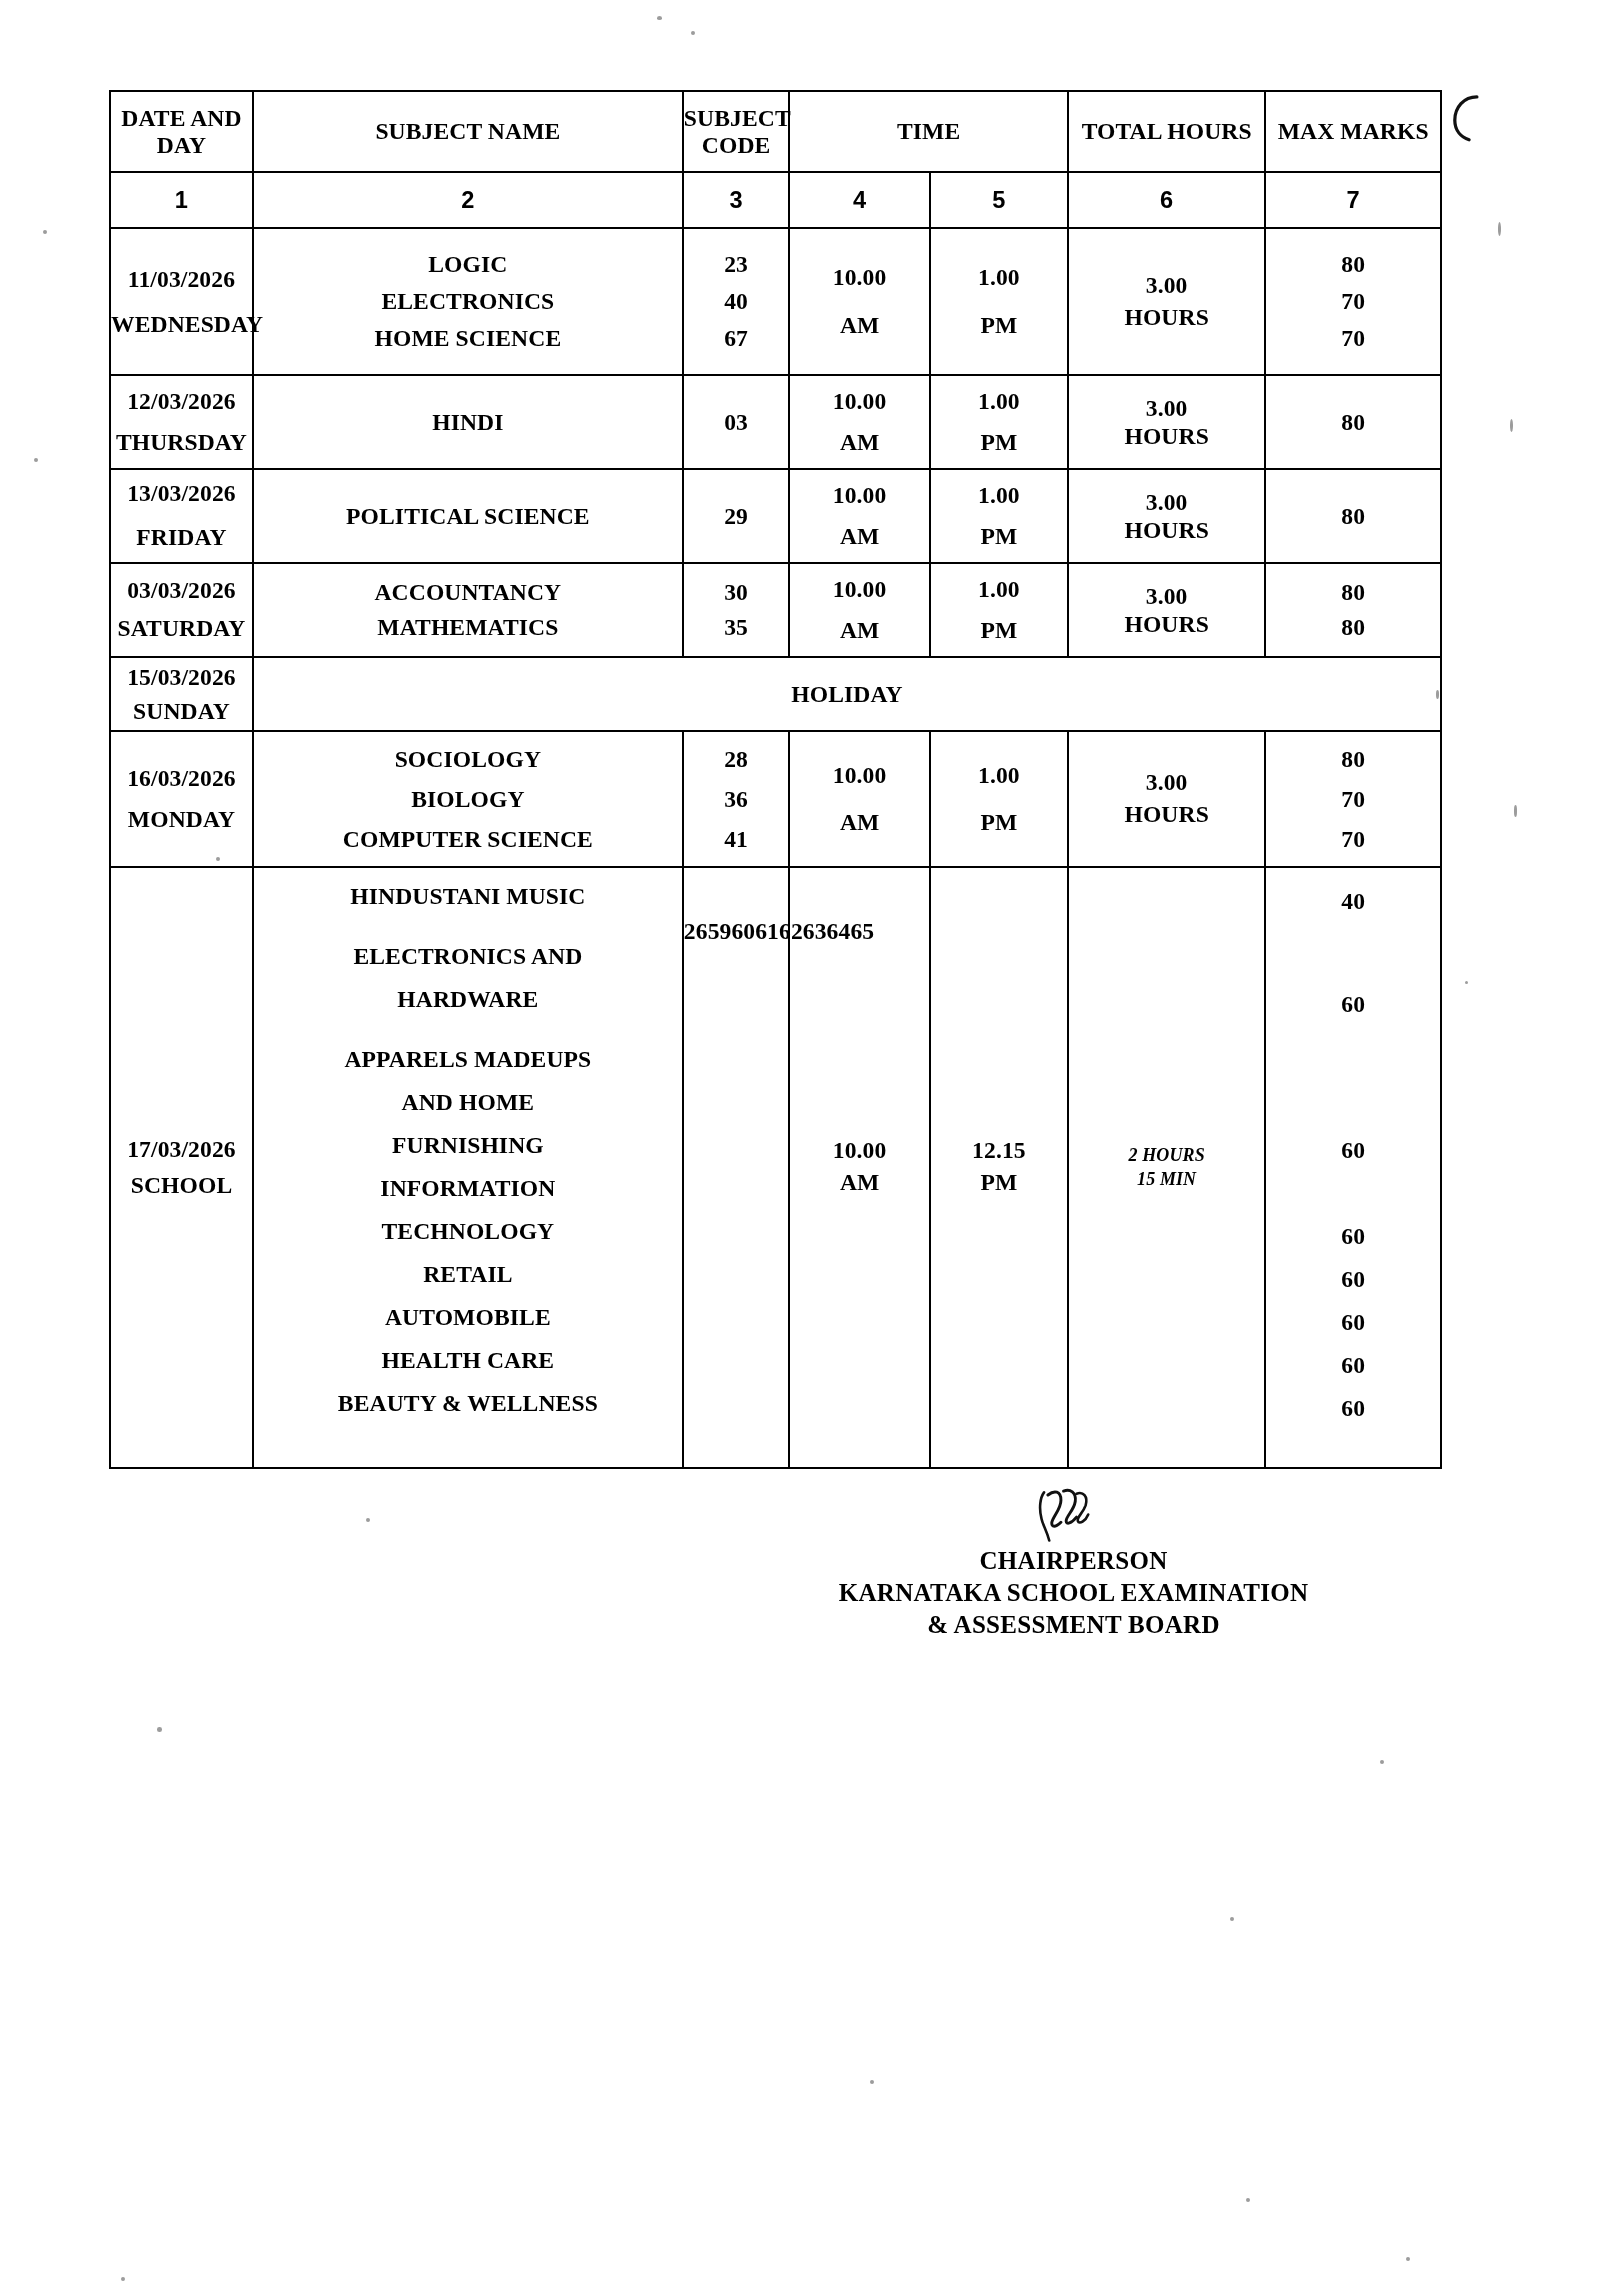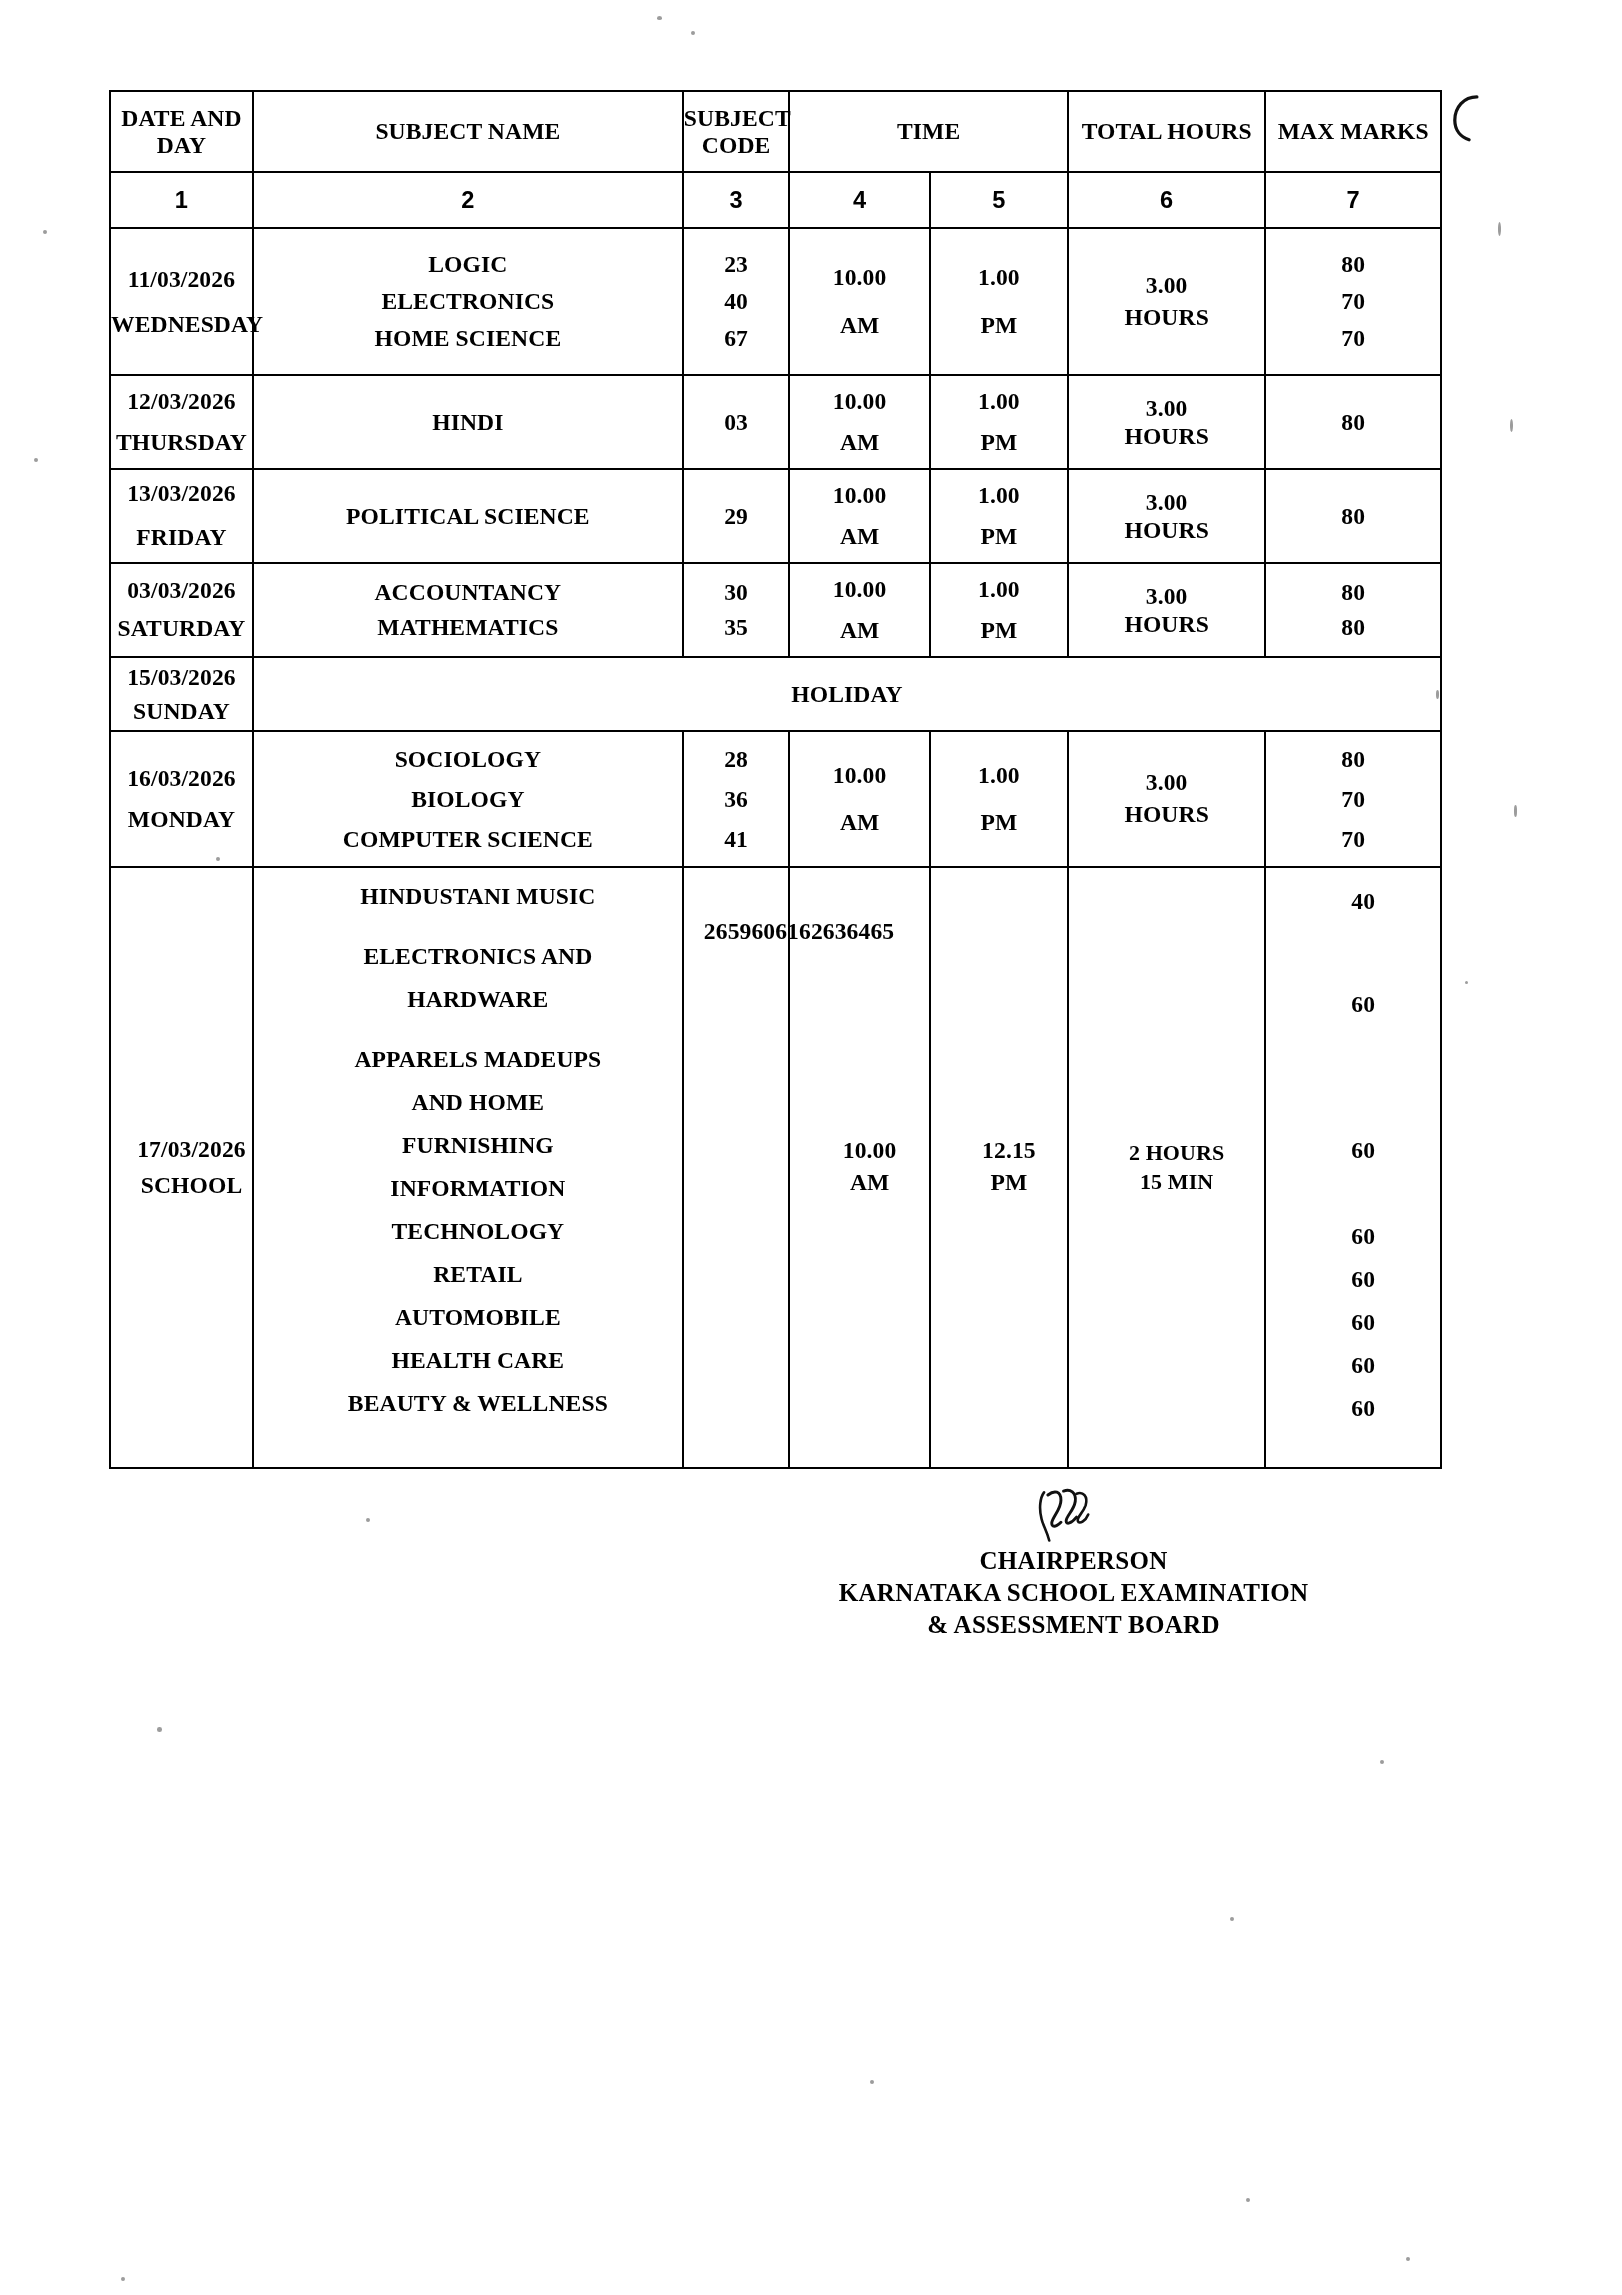--- a/index.html
+++ b/index.html
@@ -143,28 +143,28 @@
   }
 
   tr.r-mon td { height: 134px; }
   tr.r-mon td.subj .sline { line-height: 1.7; }
   tr.r-mon td.codes .cline { line-height: 1.7; }
   tr.r-mon td.marks .mline { line-height: 1.7; }
   tr.r-mon td.timecell { line-height: 2.0; }
   tr.r-mon td.tot { line-height: 1.35; }
   tr.r-mon td.date { line-height: 1.75; }
 
-  tr.r-tue td { height: 579px; padding-left: 20px; }
+  tr.r-tue td { height: 579px; }
   tr.r-tue td.date { line-height: 1.55; }
   tr.r-tue td.subj { vertical-align: top; padding-top: 17px; }
   tr.r-tue td.codes { vertical-align: top; padding-top: 19.6px; }
   tr.r-tue td.marks { vertical-align: top; padding-top: 19.6px; }
   tr.r-tue td.subj .sline { line-height: 1.0; }
   tr.r-tue td.timecell { line-height: 1.35; }
-  tr.r-tue td.tot { line-height: 1.35; font-size: 22px; }
+  tr.r-tue td.tot { line-height: 1.35; font-size: 18px; font-style: italic; }
 
   
   .tue-names {
     display: flex;
     flex-direction: column;
   }
   .tue-names .sline { height: 43px; }
   .tue-names .gap-md { height: 17px; }
 
   .tue-codes {

